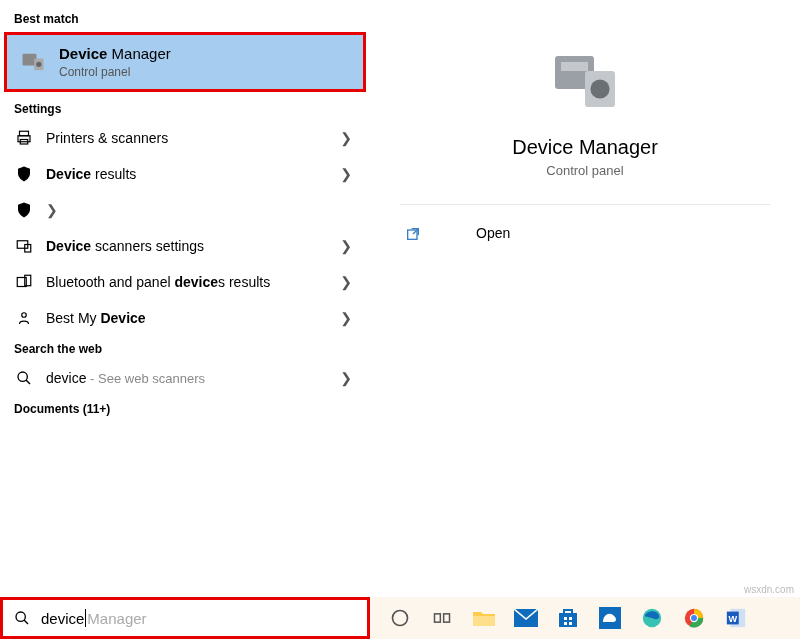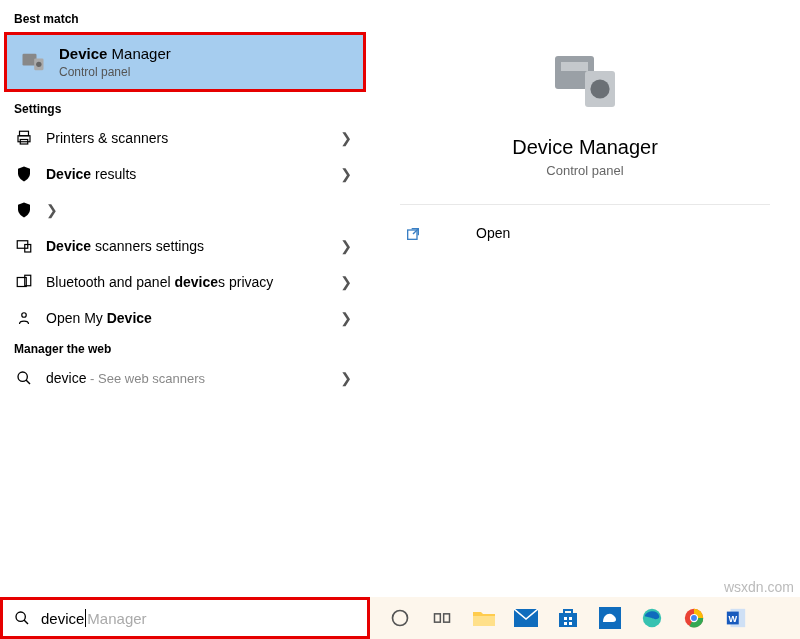--- a/index.html
+++ b/index.html
@@ -29,21 +29,21 @@
   .action-label { font-size: 14px; color: #000; }
   .taskbar { position: absolute; bottom: 0; left: 0; width: 800px; height: 42px; display: flex; align-items: center; background: #fdf6ec; }
   .search-wrap { width: 370px; height: 42px; border: 3px solid #e60000; background: #fff; display: flex; align-items: center; padding: 0 10px; }
   .search-icon { width: 18px; height: 18px; margin-right: 10px; display:flex; align-items:center; justify-content:center; }
   .search-text { font-size: 15px; color: #000; display:flex; align-items:center;}
   .search-text .typed { color: #000; }
   .search-text .caret { border-right: 1px solid #000; height: 18px; margin: 0 1px; }
   .search-text .ghost { color: #aaa; }
   .tb-icons { flex: 1; display: flex; align-items: center; gap: 14px; padding-left: 16px; }
   .tb-ic { width: 28px; height: 28px; display:flex; align-items:center; justify-content:center; }
-  .watermark { position:absolute; right:6px; bottom:44px; font-size:14px; color:#bbb;text-align:center; }
+  .watermark { position:absolute; right:6px; bottom:44px; font-size:10px; color:#bbb;text-align:center; }
   svg { display: block; }
 </style>
 </head>
 <body>
 
 <div class="main">
   <div class="left">
 
     <div class="section-hdr">Best match</div>
 
@@ -107,48 +107,49 @@
       <div class="chevron">❯</div>
     </div>
 
     <div class="list-item">
       <div class="li-icon">
           <svg width="18" height="18" viewBox="0 0 24 24" fill="none" stroke="#000" stroke-width="1.6">
             <rect x="3" y="6" width="12" height="12"></rect>
             <rect x="13" y="3" width="8" height="14"></rect>
           </svg>
         </div>
-      <div class="li-label"><span>Bluetooth and panel </span><span class="bold">device</span><span>s privacy</span></div>
+      <div class="li-label"><span>Bluetooth and panel </span><span class="bold">device</span><span>s results</span></div>
       <div class="chevron">❯</div>
     </div>
 
     <div class="list-item">
       <div class="li-icon">
           <svg width="18" height="18" viewBox="0 0 24 24" fill="none" stroke="#000" stroke-width="1.6">
             <circle cx="12" cy="8" r="3"></circle>
             <path d="M6 20 C6 15 18 15 18 20"></path>
           </svg>
         </div>
-      <div class="li-label"><span>Open My </span><span class="bold">Device</span></div>
-      <div class="chevron">❯</div>
-    </div>
-
-    <div class="section-hdr">Manager the web</div>
+      <div class="li-label"><span>Best My </span><span class="bold">Device</span></div>
+      <div class="chevron">❯</div>
+    </div>
+
+    <div class="section-hdr">Search the web</div>
 
     <div class="list-item">
       <div class="li-icon">
           <svg width="16" height="16" viewBox="0 0 24 24" fill="none" stroke="#000" stroke-width="2">
             <circle cx="10" cy="10" r="7"></circle>
             <line x1="15" y1="15" x2="21" y2="21"></line>
           </svg>
         </div>
       <div class="li-label"><span>device</span><span class="muted"> - See web scanners</span></div>
       <div class="chevron">❯</div>
     </div>
 
+    <div class="section-hdr">Documents (11+)</div>
   </div>
 
   <div class="right">
     <div class="hero-icon">
       <svg width="72" height="72" viewBox="0 0 24 24">
           <rect x="2" y="4" width="13" height="11" rx="1" fill="#9aa0a6"></rect>
           <rect x="12" y="9" width="10" height="12" rx="1" fill="#c4c8cc"></rect>
           <circle cx="17" cy="15" r="3.2" fill="#6b7075"></circle>
           <rect x="4" y="6" width="9" height="3" fill="#c4c8cc"></rect>
         </svg>

